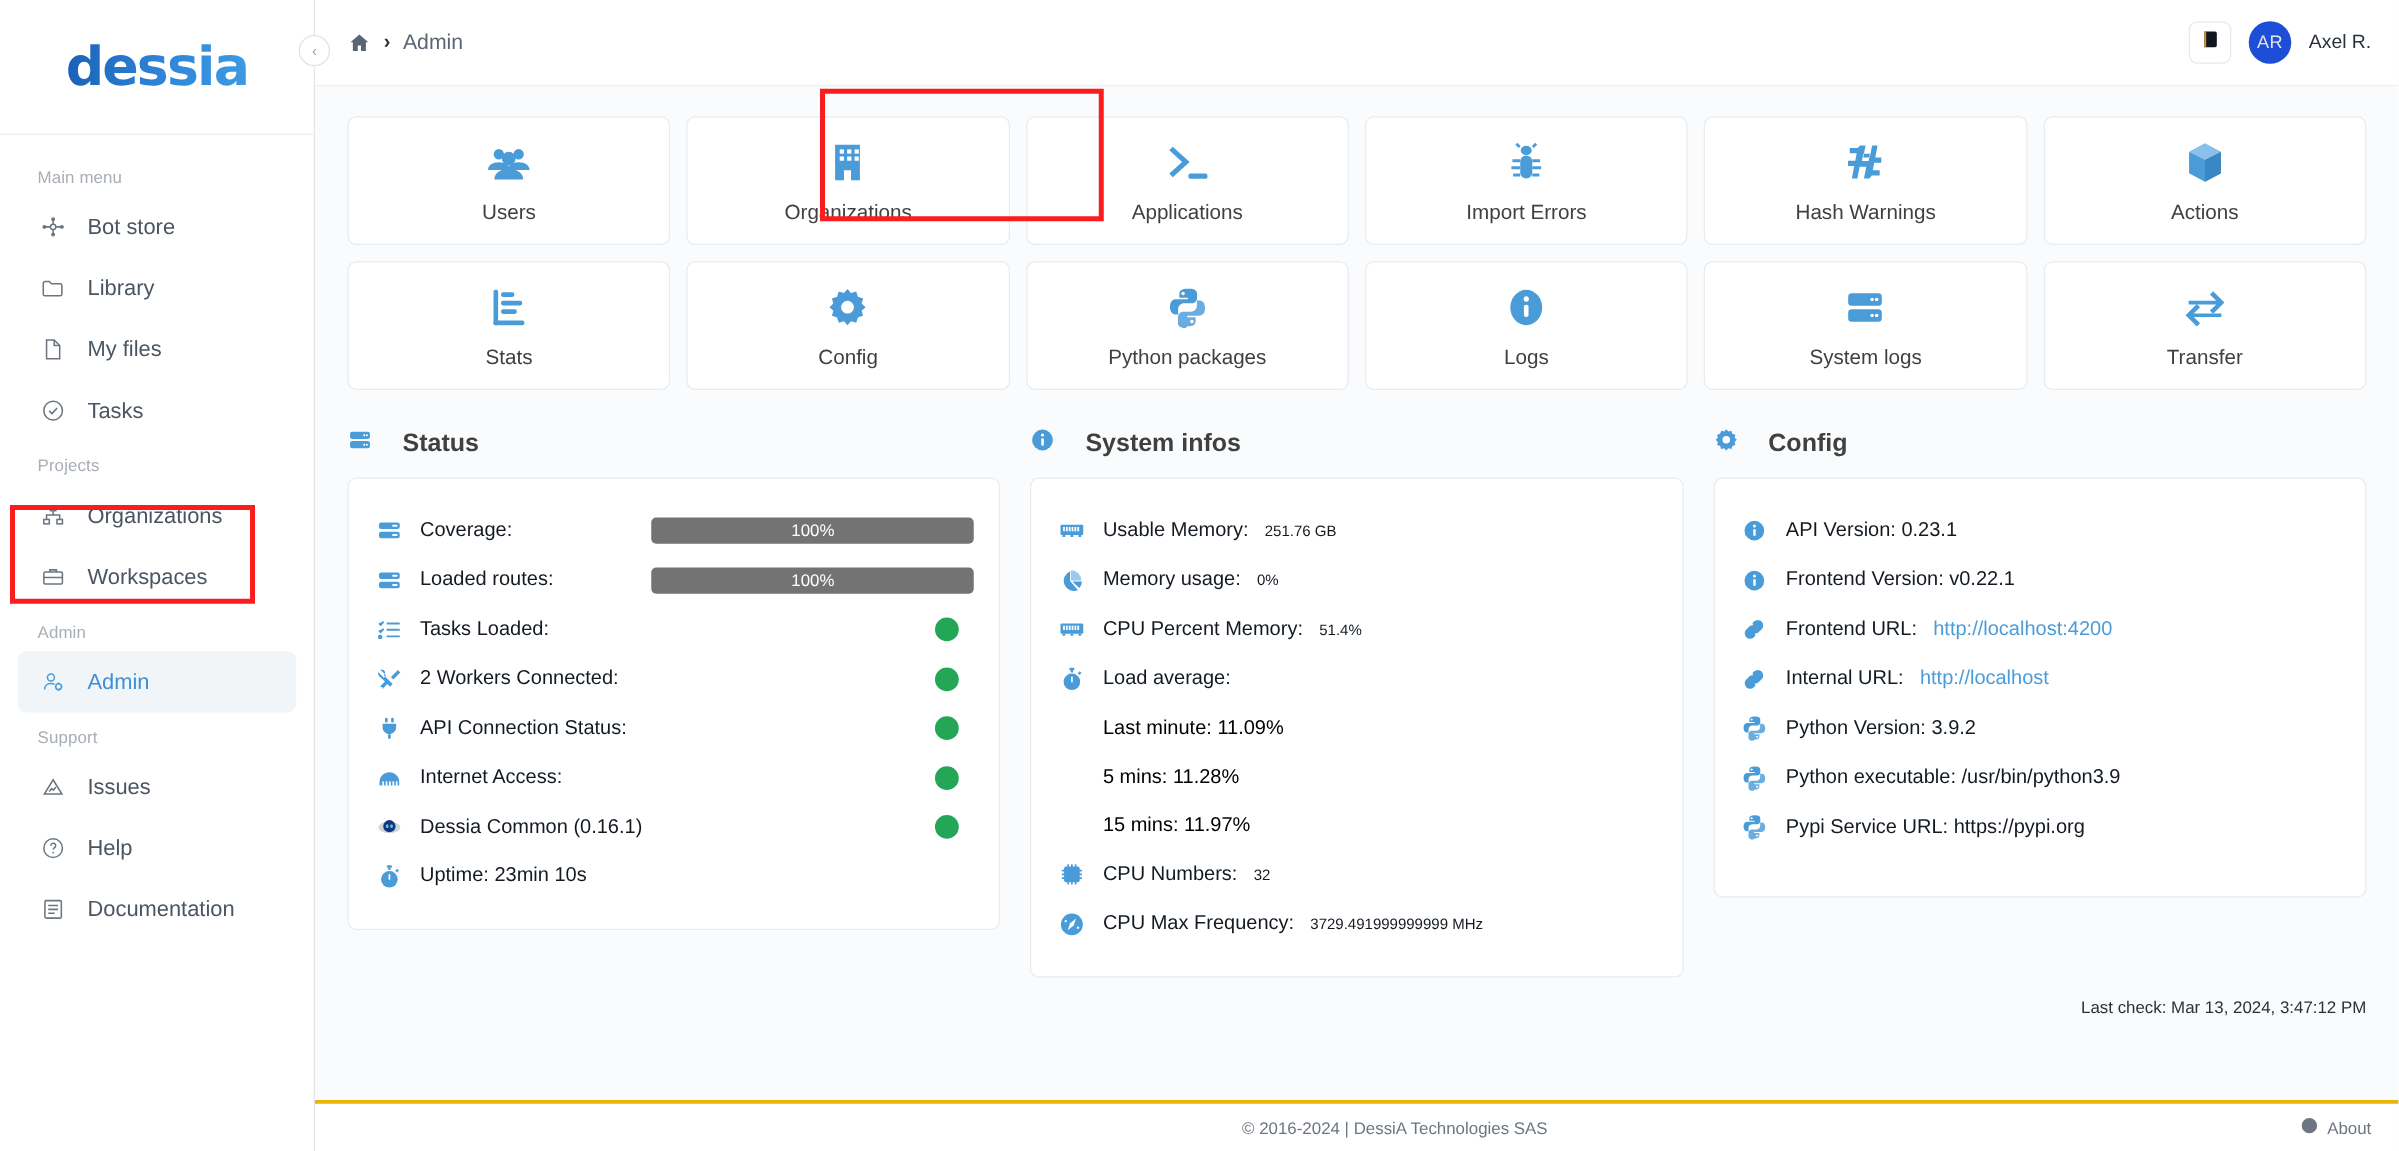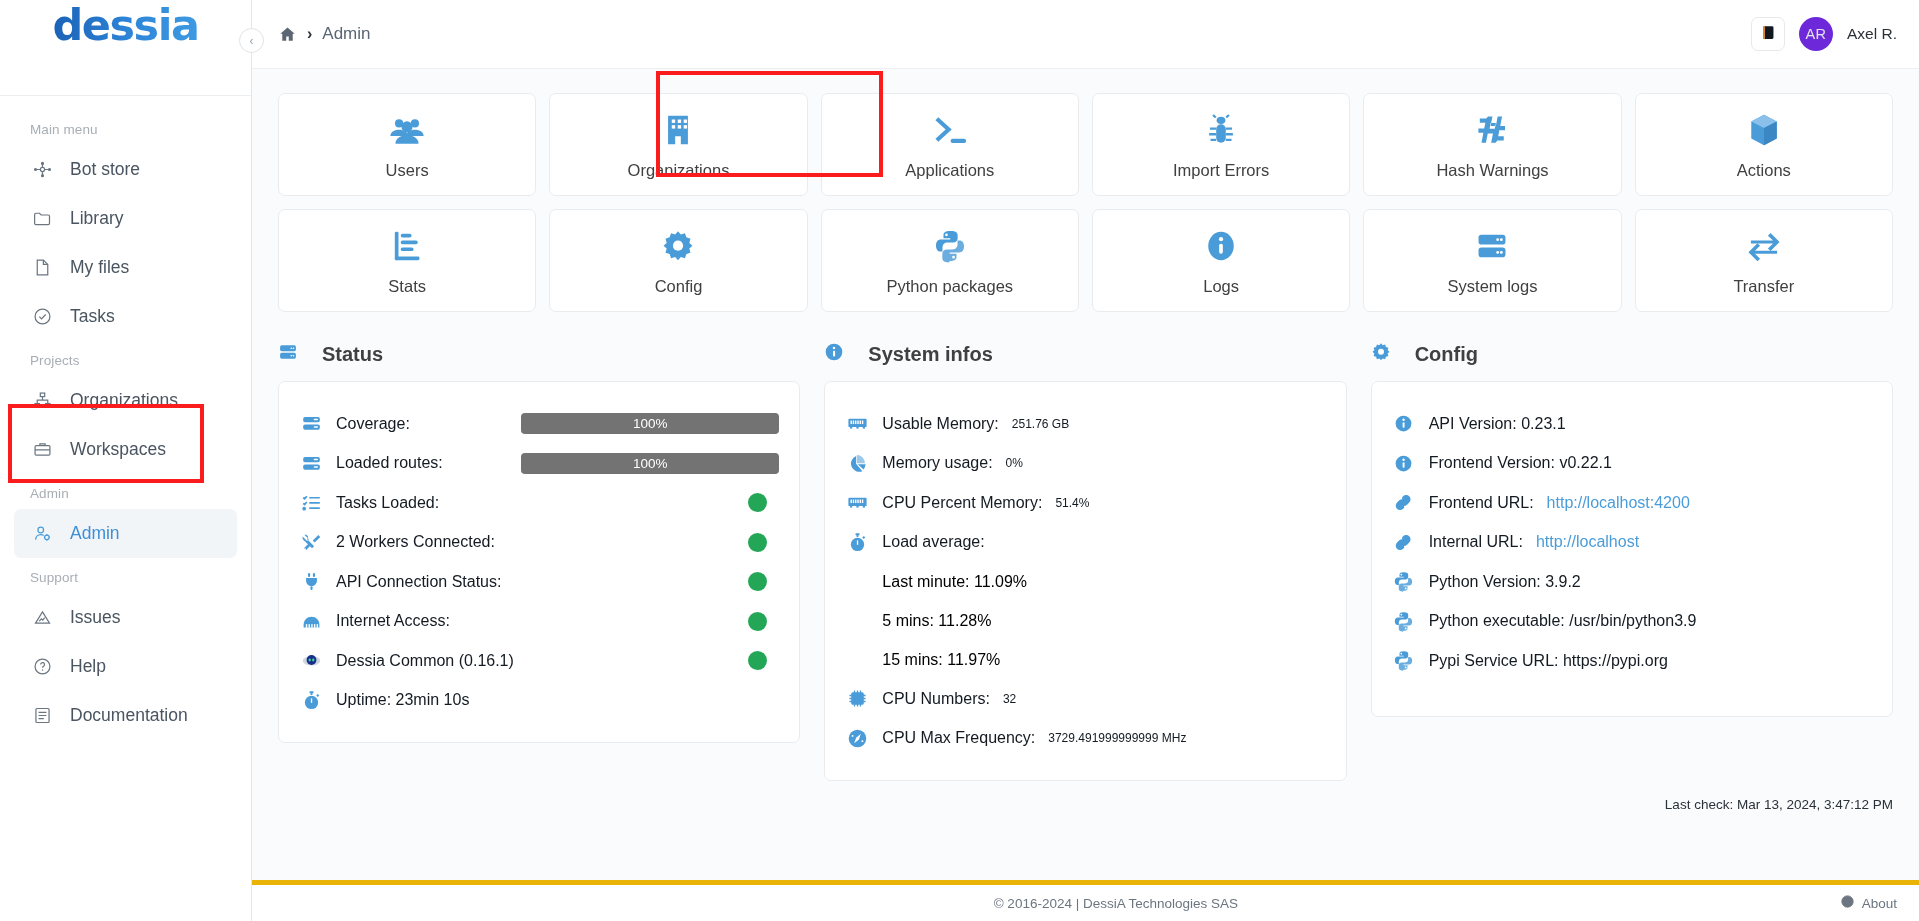--- a/index.html
+++ b/index.html
@@ -13,21 +13,21 @@
 
   
   .sidebar {
     width: 252px; height: 921px;
     background: #ffffff;
     border-right: 1px solid #e4e7ea;
     flex-shrink: 0;
     position: relative;
   }
   .logo-wrap {
-    height: 96px; display: flex; justify-content: center;
+    height: 108px; display: flex; align-items: center; justify-content: center;
     border-bottom: 1px solid #eceff1;
   }
   .logo {
     font-family: "DejaVu Sans", sans-serif;
     font-size: 43px; font-weight: 700; letter-spacing: -1.5px;
     background: linear-gradient(90deg,#1a62b8 0%, #2f86d8 55%, #3e9ae2 100%);
     -webkit-background-clip: text; background-clip: text;
     -webkit-text-fill-color: transparent; color: #2476c8;
   }
   .nav { padding-top: 14px; }
@@ -70,21 +70,21 @@
   .breadcrumb { display: flex; align-items: center; gap: 10px; font-size: 17px; color: #5a6673; }
   .bc-home svg { width: 19px; height: 19px; display: block; }
   .bc-sep { font-size: 16px; color: #2a3139; font-weight: bold; }
   .topbar-right { display: flex; align-items: center; gap: 14px; }
   .doc-btn {
     width: 34px; height: 34px; border: 1px solid #e6e9ec; border-radius: 7px;
     background: #fff; display: flex; align-items: center; justify-content: center; cursor: pointer;
   }
   .doc-btn svg { width: 17px; height: 17px; }
   .avatar {
-    width: 34px; height: 34px; border-radius: 50%; background: #6d28d9;
+    width: 34px; height: 34px; border-radius: 50%; background: #1d4ed8;
     color: #e3e5e7; font-size: 14.5px; display: flex; align-items: center; justify-content: center;
     letter-spacing: .4px;
   }
   .user-name { font-size: 15.5px; color: #2a3139; }
 
   .content { flex: 1; overflow: hidden; padding: 24px 0 0 0; display:flex; flex-direction:column; }
   .content-inner { padding: 0 26px; }
 
   
   .card-grid { display: grid; grid-template-columns: repeat(6, 1fr); gap: 13px; }
@@ -124,21 +124,21 @@
   .sub-line { font-size: 16px; color: #000000; padding-left: 37px; height: 39px; display: flex; align-items: center; }
   .link { color: #4a9cd9; text-decoration: none; }
 
   .last-check {
     text-align: right; font-size: 13.5px; color: #2a3139;
     padding: 16px 26px 0 0;
   }
 
   
   .footer {
-    height: 41px; border-top: 5px solid #eab308; background: #fff;
+    height: 41px; border-top: 3px solid #eab308; background: #fff;
     display: flex; align-items: center; justify-content: space-between;
     padding: 0 22px 0 0; flex-shrink: 0; margin-top: auto;
   }
   .footer-copy { font-size: 13.5px; color: #6b7681; flex:1; text-align:center; padding-left: 140px; }
   .footer-about { display: flex; align-items: center; gap: 7px; font-size: 13.5px; color: #6b7681; cursor: pointer; }
   .footer-about svg { width: 15px; height: 15px; fill: #6b7681; }
 </style>
 </head>
 <body>
 

